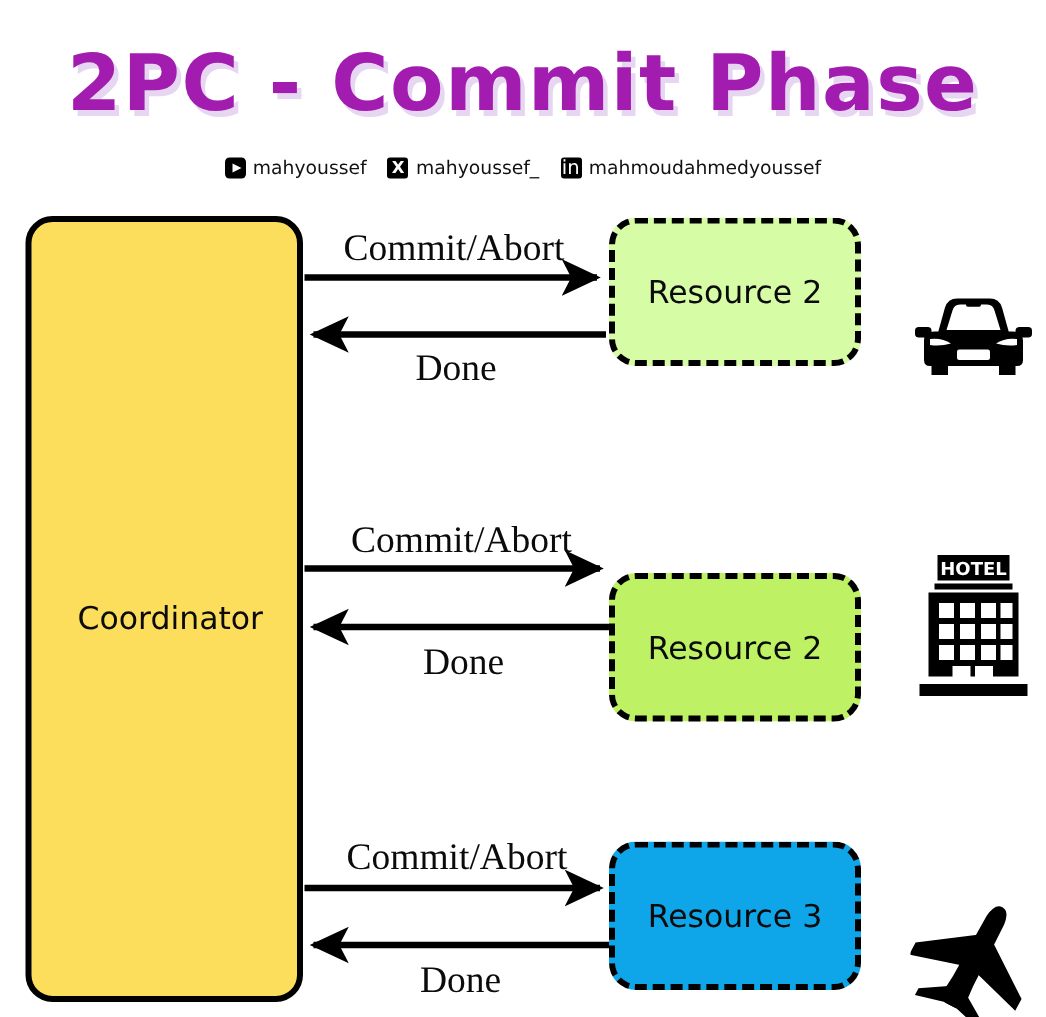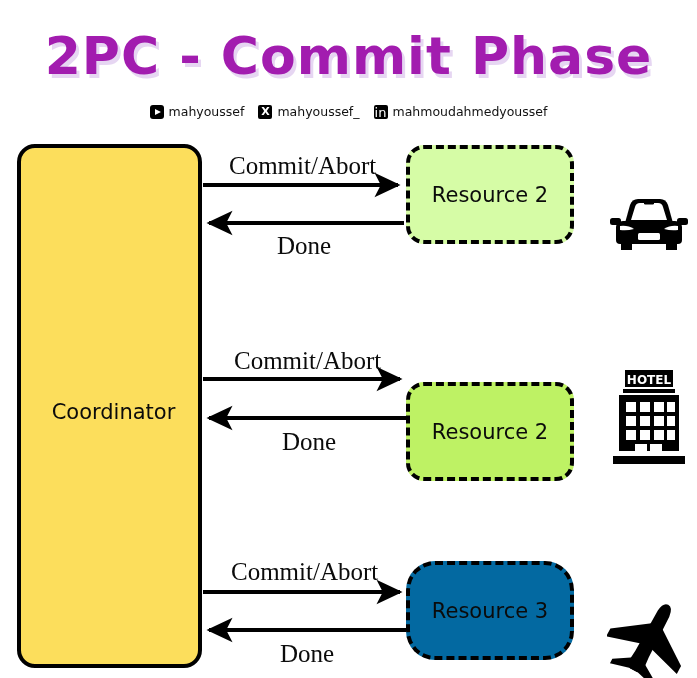--- a/index.html
+++ b/index.html
@@ -133,21 +133,21 @@
     justify-content: center;
   }
   .resource-label {
     font-size: 21px;
     color: #0b0b0b;
     font-family: "DejaVu Sans", sans-serif;
     white-space: nowrap;
   }
   #resource-1 { top: 145px; background: #D6FCA6; }
   #resource-2 { top: 348px; background: #bef264; margin-top: 34px; }
-  #resource-3 { top: 561px; background: #0369a1; border-radius: 29px; }
+  #resource-3 { top: 561px; background: #0ea5e9; }
 
   
   .arrow-svg {
     position: absolute;
     left: 0;
     top: 0;
     width: 697px;
     height: 678px;
     pointer-events: none;
   }

